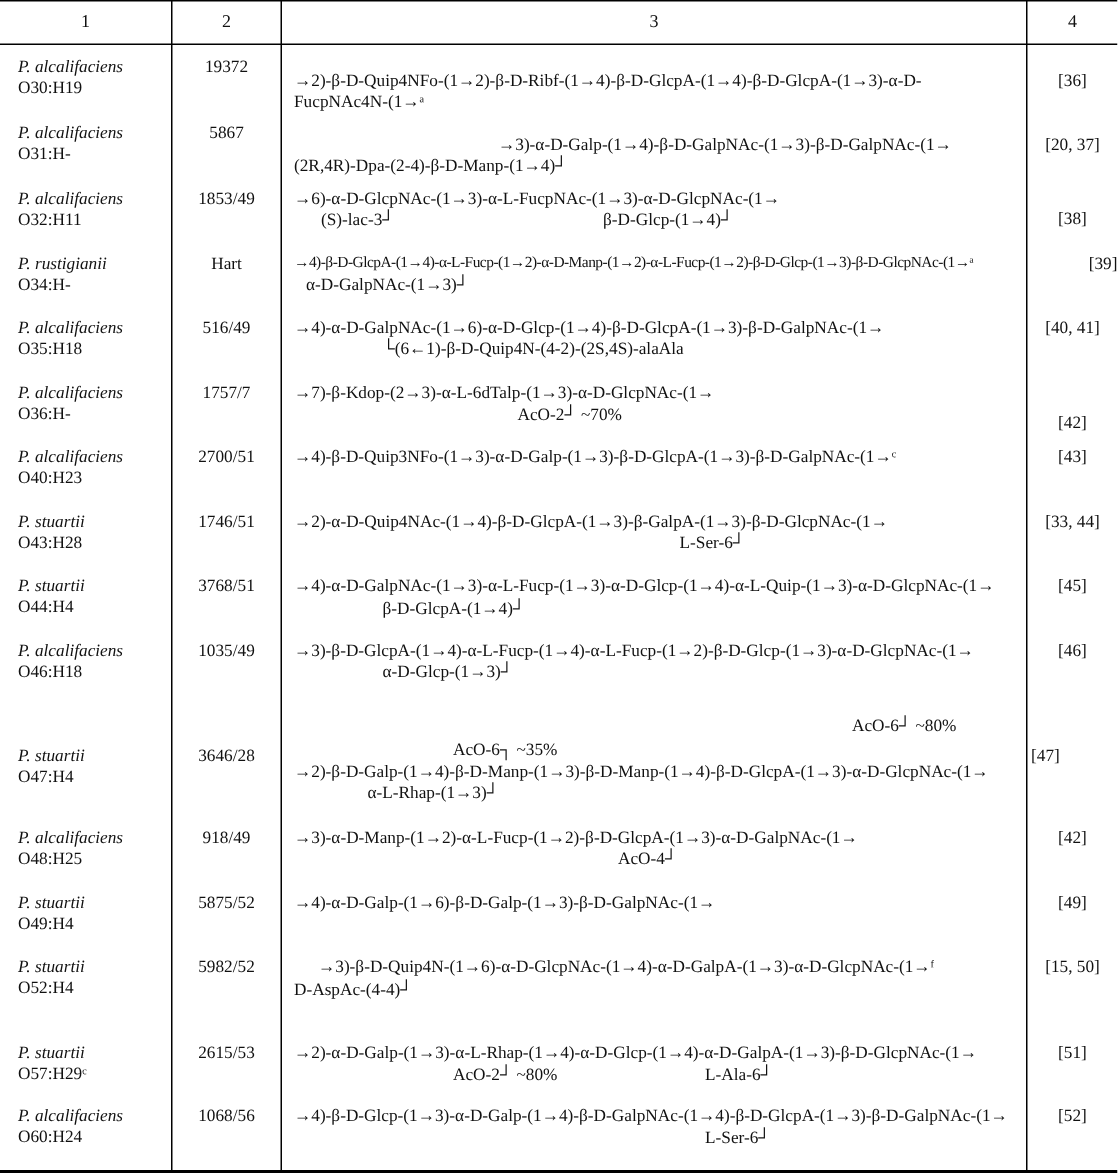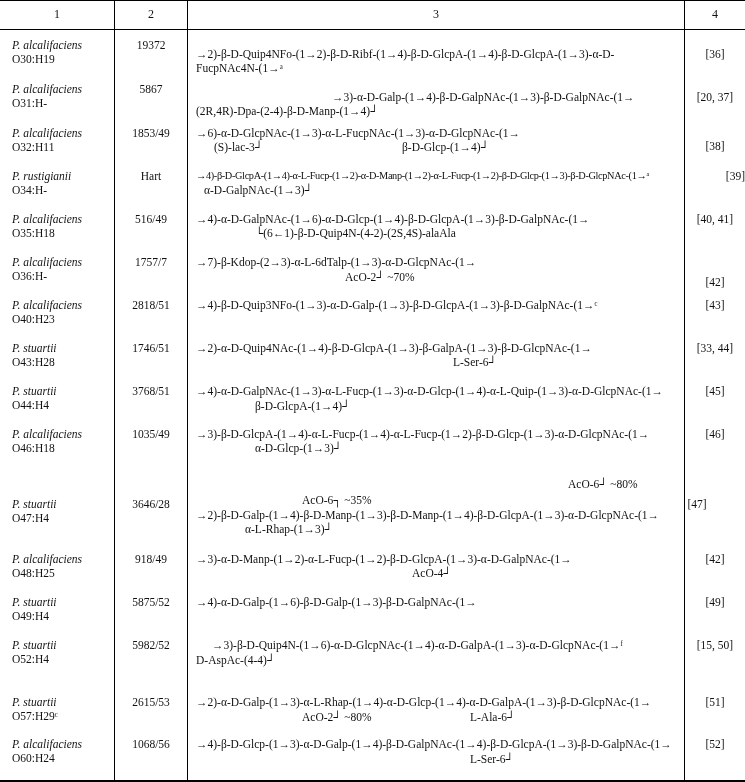--- a/index.html
+++ b/index.html
@@ -92,21 +92,21 @@
   <div class="line" style="left:196px;top:255px;">→7)-β-Kdop-(2→3)-α-L-6dTalp-(1→3)-α-D-GlcpNAc-(1→</div>
   <div class="line" style="left:345px;top:270px;">AcO-2┘ ~70%</div>
   <div class="cell ctr" style="left:685px;width:60px;top:255px;margin-top:20px;">[42]</div>
 </div>
 
 <div>
   <div class="cell" style="left:12px;top:298px;">
     <div class="sp">P. alcalifaciens</div>
     <div>O40:H23</div>
   </div>
-  <div class="cell ctr" style="left:115px;width:72px;top:298px;">2818/51</div>
+  <div class="cell ctr" style="left:115px;width:72px;top:298px;">2700/51</div>
   <div class="line" style="left:196px;top:298px;text-align:center;">→4)-β-D-Quip3NFo-(1→3)-α-D-Galp-(1→3)-β-D-GlcpA-(1→3)-β-D-GalpNAc-(1→ᶜ</div>
   <div class="cell ctr" style="left:685px;width:60px;top:298px;">[43]</div>
 </div>
 
 <div>
   <div class="cell" style="left:12px;top:341px;">
     <div class="sp">P. stuartii</div>
     <div>O43:H28</div>
   </div>
   <div class="cell ctr" style="left:115px;width:72px;top:341px;">1746/51</div>

